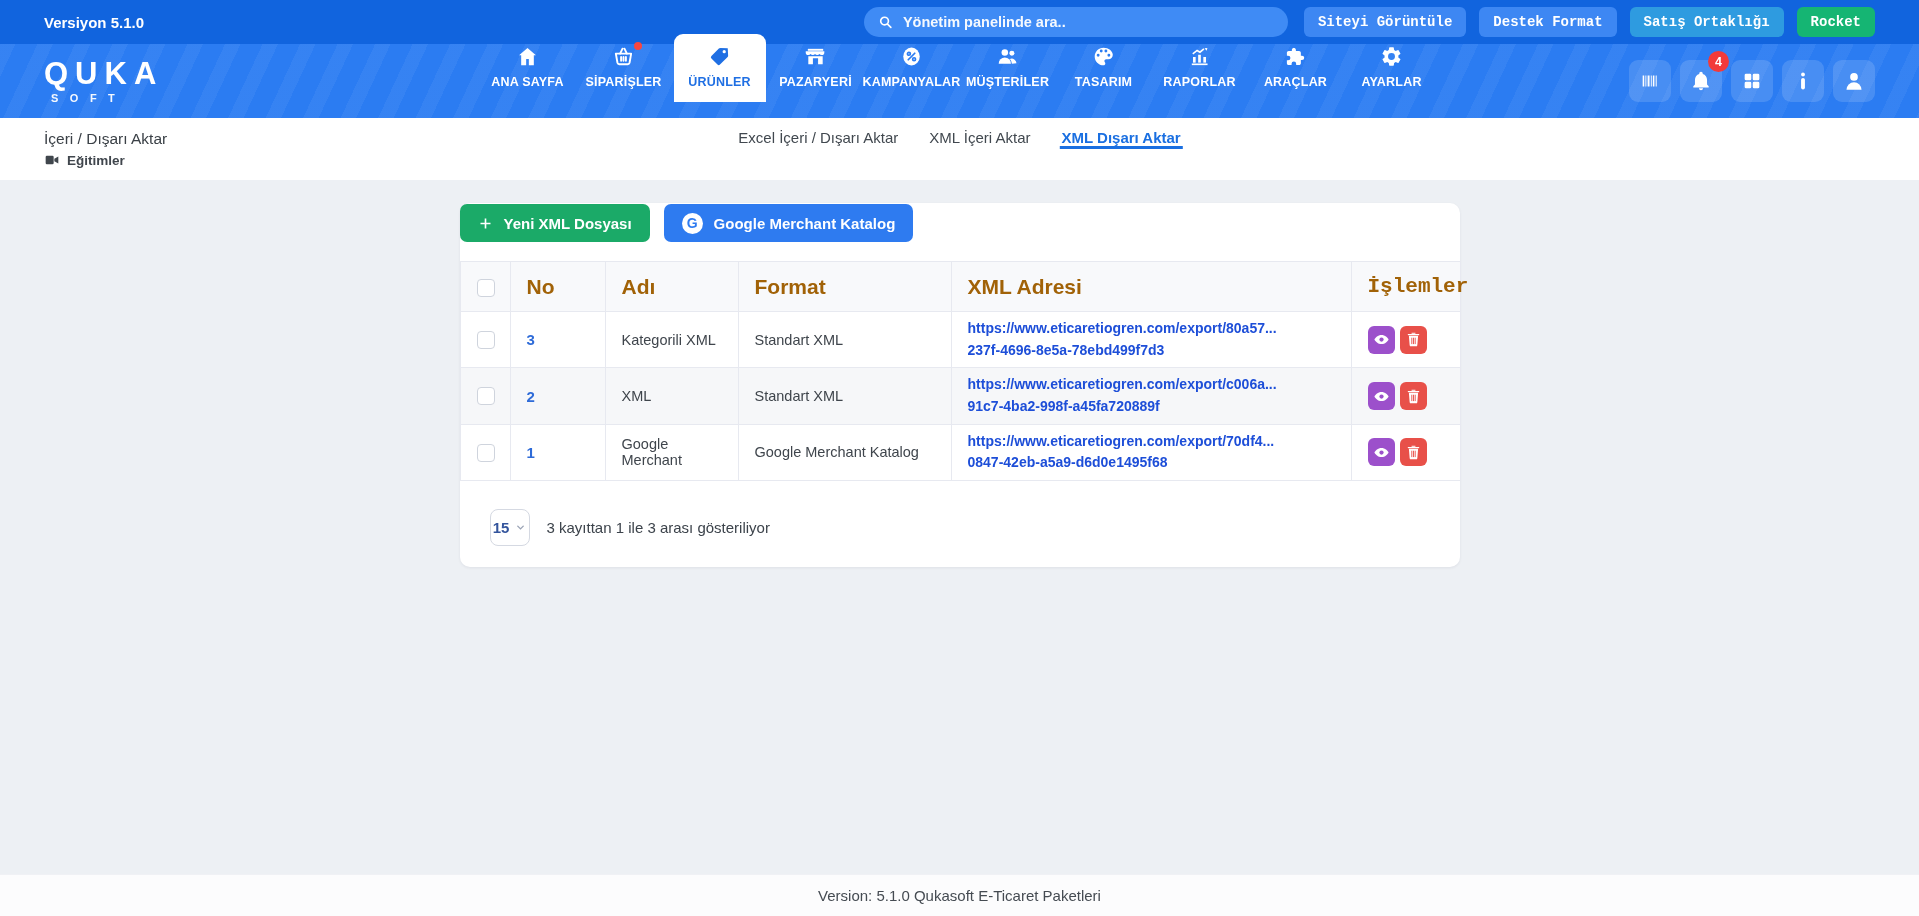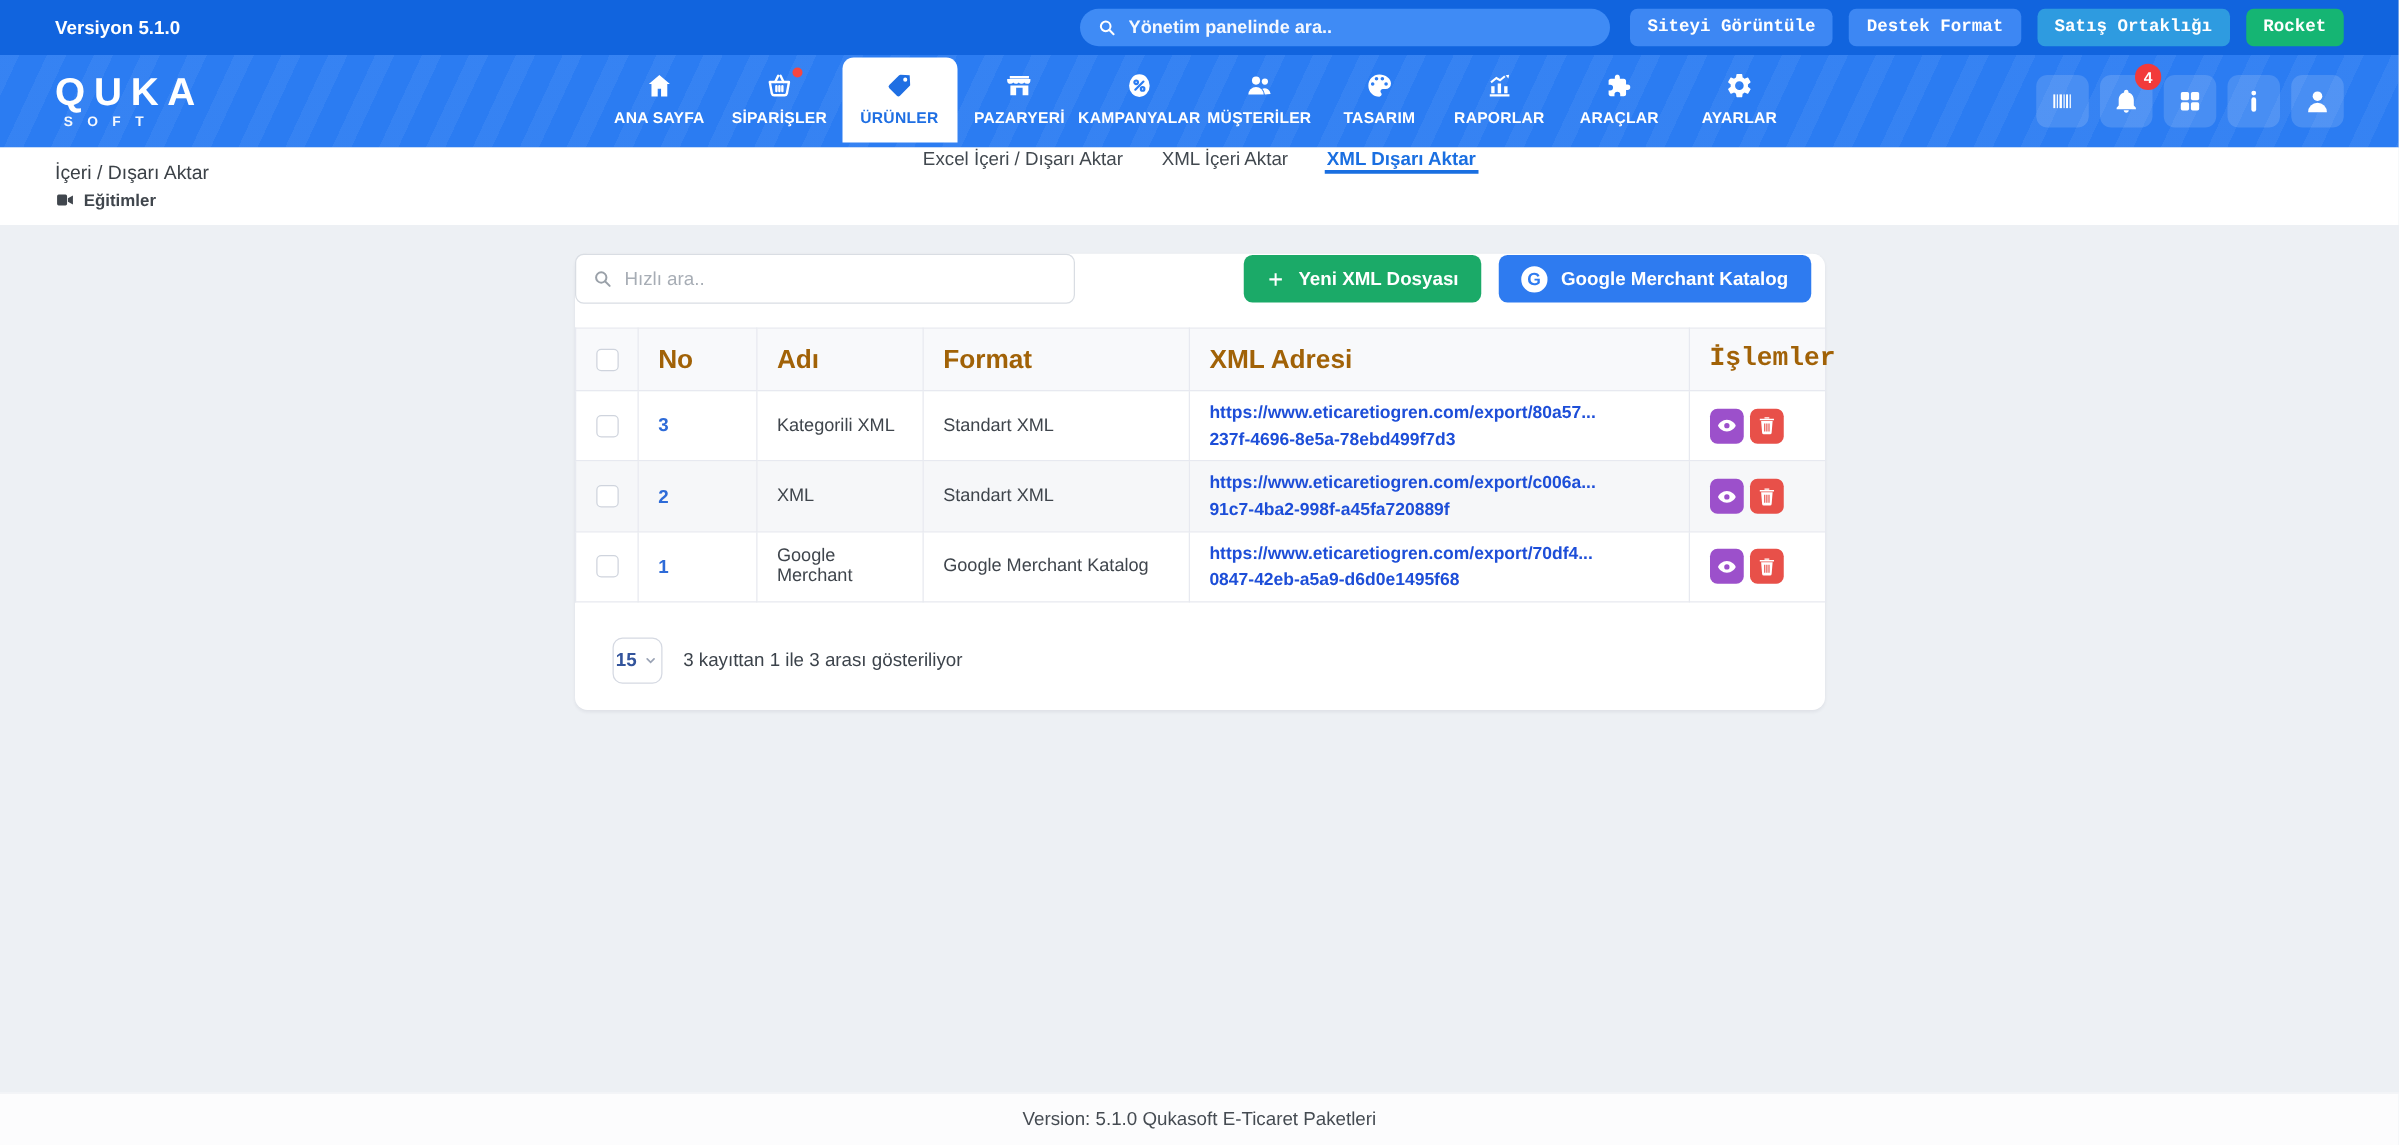--- a/index.html
+++ b/index.html
@@ -24,21 +24,21 @@
 
   
   .navbar { height:74px; background:#2B7CF2; position:relative; display:flex;
     align-items:stretch; padding:0 44px; }
   .navbar::before { content:""; position:absolute; inset:0;
     background:repeating-linear-gradient(115deg, rgba(255,255,255,.05) 0 14px, transparent 14px 34px);
     pointer-events:none; }
   .logo { display:flex; flex-direction:column; justify-content:center; color:#fff; z-index:1; }
   .logo-main { font-size:31px; font-weight:bold; letter-spacing:7px; line-height:1; }
   .logo-sub { font-size:11px; font-weight:bold; letter-spacing:11.5px; margin:3px 0 0 7px; opacity:.95; }
-  .nav-menu { position:absolute; left:50%; transform:translateX(-50%); bottom:4px;
+  .nav-menu { position:absolute; left:50%; transform:translateX(-50%); bottom:16px;
     display:flex; align-items:flex-end; gap:4px; height:100%; z-index:1; }
   .nav-item { width:92px; height:68px; display:flex; flex-direction:column; align-items:center;
     justify-content:flex-start; padding-top:10px; gap:7px; color:#fff; border-radius:9px 9px 0 0;
     cursor:pointer; position:relative; }
   .nav-item .nv-label { font-size:12.5px; font-weight:bold; letter-spacing:.2px; white-space:nowrap; }
   .nav-item.active { background:#fff; color:#1F6FE3; }
   .nav-ico { width:24px; height:24px; position:relative; display:flex; align-items:center; justify-content:center; }
   .nav-ico svg { width:23px; height:23px; }
   .red-dot { position:absolute; top:-2px; right:-6px; width:8px; height:8px; border-radius:50%;
     background:#F8463F; }
@@ -52,22 +52,22 @@
     align-items:center; justify-content:center; padding:0 5px; }
 
   
   .page-header { height:62px; background:#fff; position:relative; display:flex; align-items:center;
     padding:0 44px; }
   .breadcrumb-block { display:flex; flex-direction:column; gap:4px; }
   .page-title { font-size:15.5px; font-weight:normal; color:#3B4147; }
   .page-sub { display:flex; align-items:center; gap:7px; color:#40464D; font-size:13.5px;
     font-weight:bold; cursor:pointer; }
   .page-sub svg { width:16px; height:16px; }
-  .tabs { position:absolute; left:50%; transform:translateX(-50%); bottom:2px; height:100%;
-    display:flex; align-items:flex-start; gap:27px;margin-top:48px; }
+  .tabs { position:absolute; left:50%; transform:translateX(-50%); bottom:12px; height:100%;
+    display:flex; align-items:center; gap:27px;margin-top:48px; }
   .tab { display:flex; align-items:center; font-size:15px; color:#41484F; cursor:pointer;
     border-bottom:3px solid transparent; padding:3px 2px 0 2px; white-space:nowrap; }
   .tab.active { color:#1A6FE1; border-bottom-color:#1A6FE1; font-weight:bold; }
 
   
   .content { height:694px; background:#EDF0F4; padding-top:23px; }
   .card { width:1000px; margin:0 auto; background:#fff; border-radius:10px;
     box-shadow:0 1px 3px rgba(25,35,60,.07); }
   .controls { display:flex; justify-content:space-between; align-items:flex-start; }
   .quick-search { width:400px; height:40px; border:1px solid #D9DDE3; border-radius:7px;
@@ -299,27 +299,20 @@
     <div class="tab">Excel İçeri / Dışarı Aktar</div>
     <div class="tab">XML İçeri Aktar</div>
     <div class="tab active">XML Dışarı Aktar</div>
   </div>
 </div>
 
 <div class="content">
   <div class="card">
 
     <div class="controls">
-      <div class="quick-search">
-        <svg viewBox="0 0 24 24" fill="none" stroke="#9AA1A9" stroke-width="2.4" stroke-linecap="round">
-            <circle cx="10.5" cy="10.5" r="6.2"></circle>
-            <path d="M15.3 15.3 20.6 20.6"></path>
-          </svg>
-        <input type="text" placeholder="Hızlı ara.." style="">
-      </div>
       <div class="btn-group">
         <button class="act-btn green">
           <svg viewBox="0 0 24 24" fill="#fff">
               <path d="M10.7 4h2.6v6.7H20v2.6h-6.7V20h-2.6v-6.7H4v-2.6h6.7z"></path>
             </svg>
           <span>Yeni XML Dosyası</span>
         </button>
         <button class="act-btn blue">
           <span class="g-circle">G</span>
           <span>Google Merchant Katalog</span>

